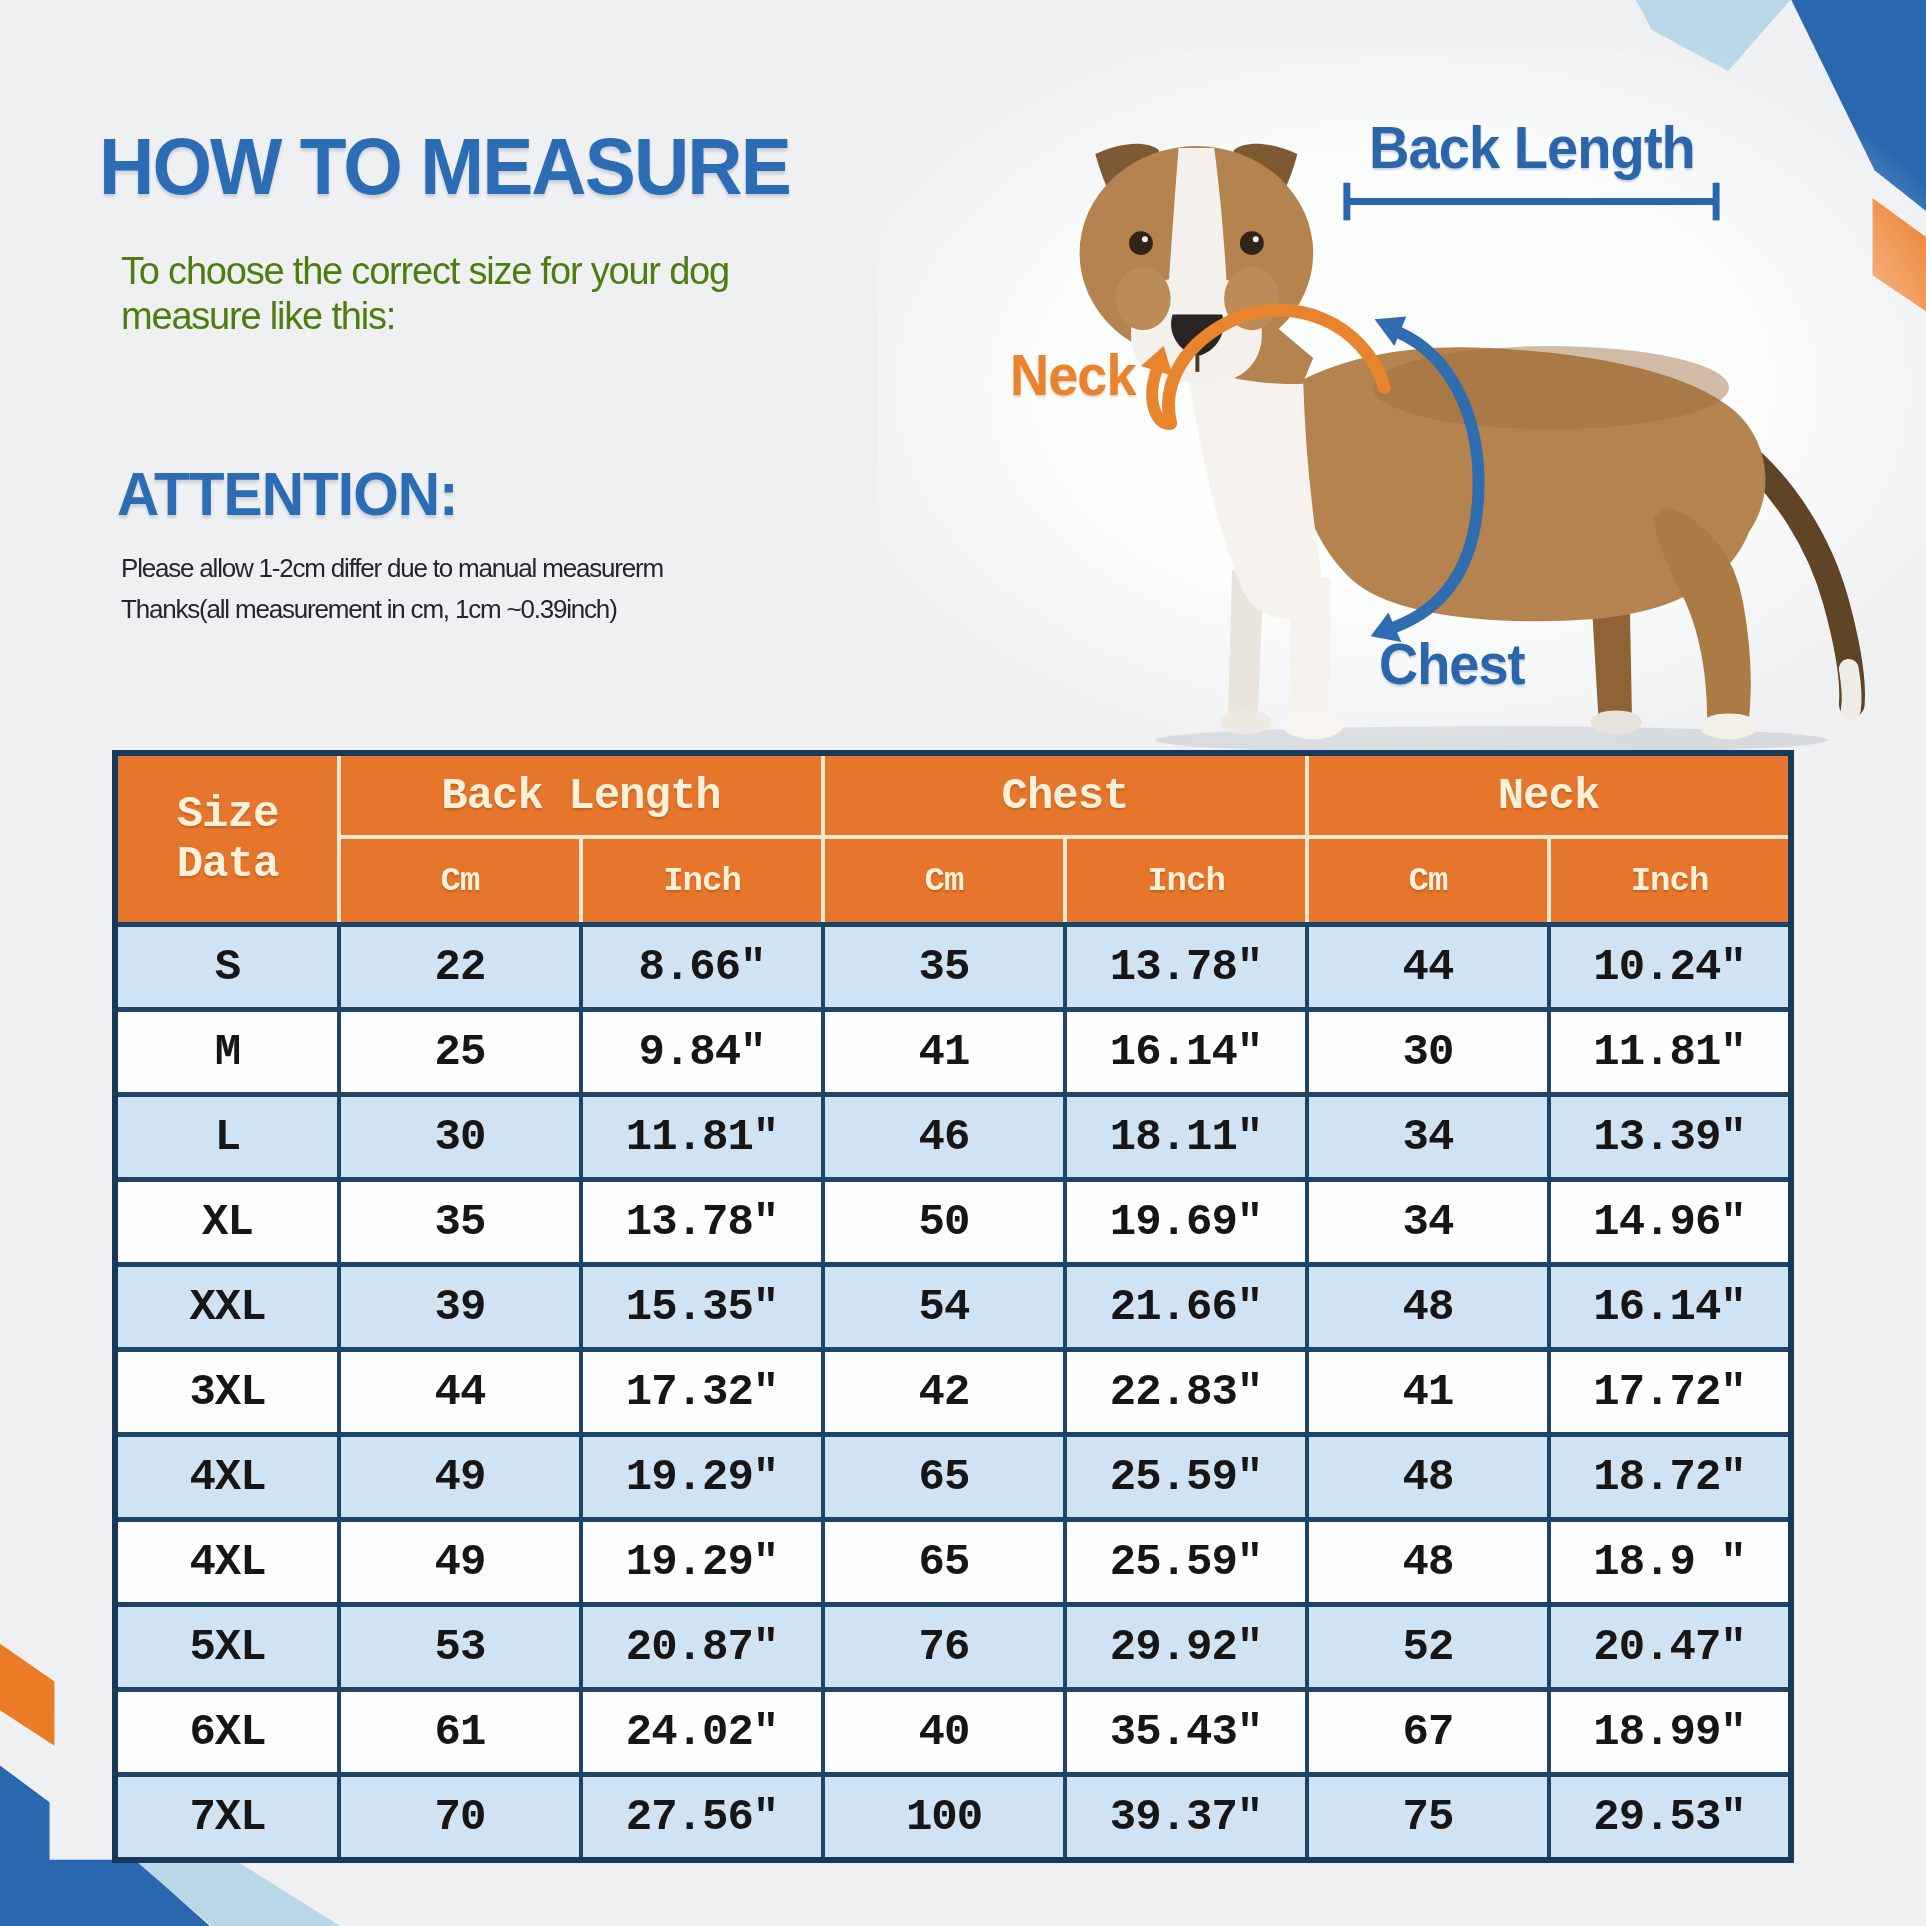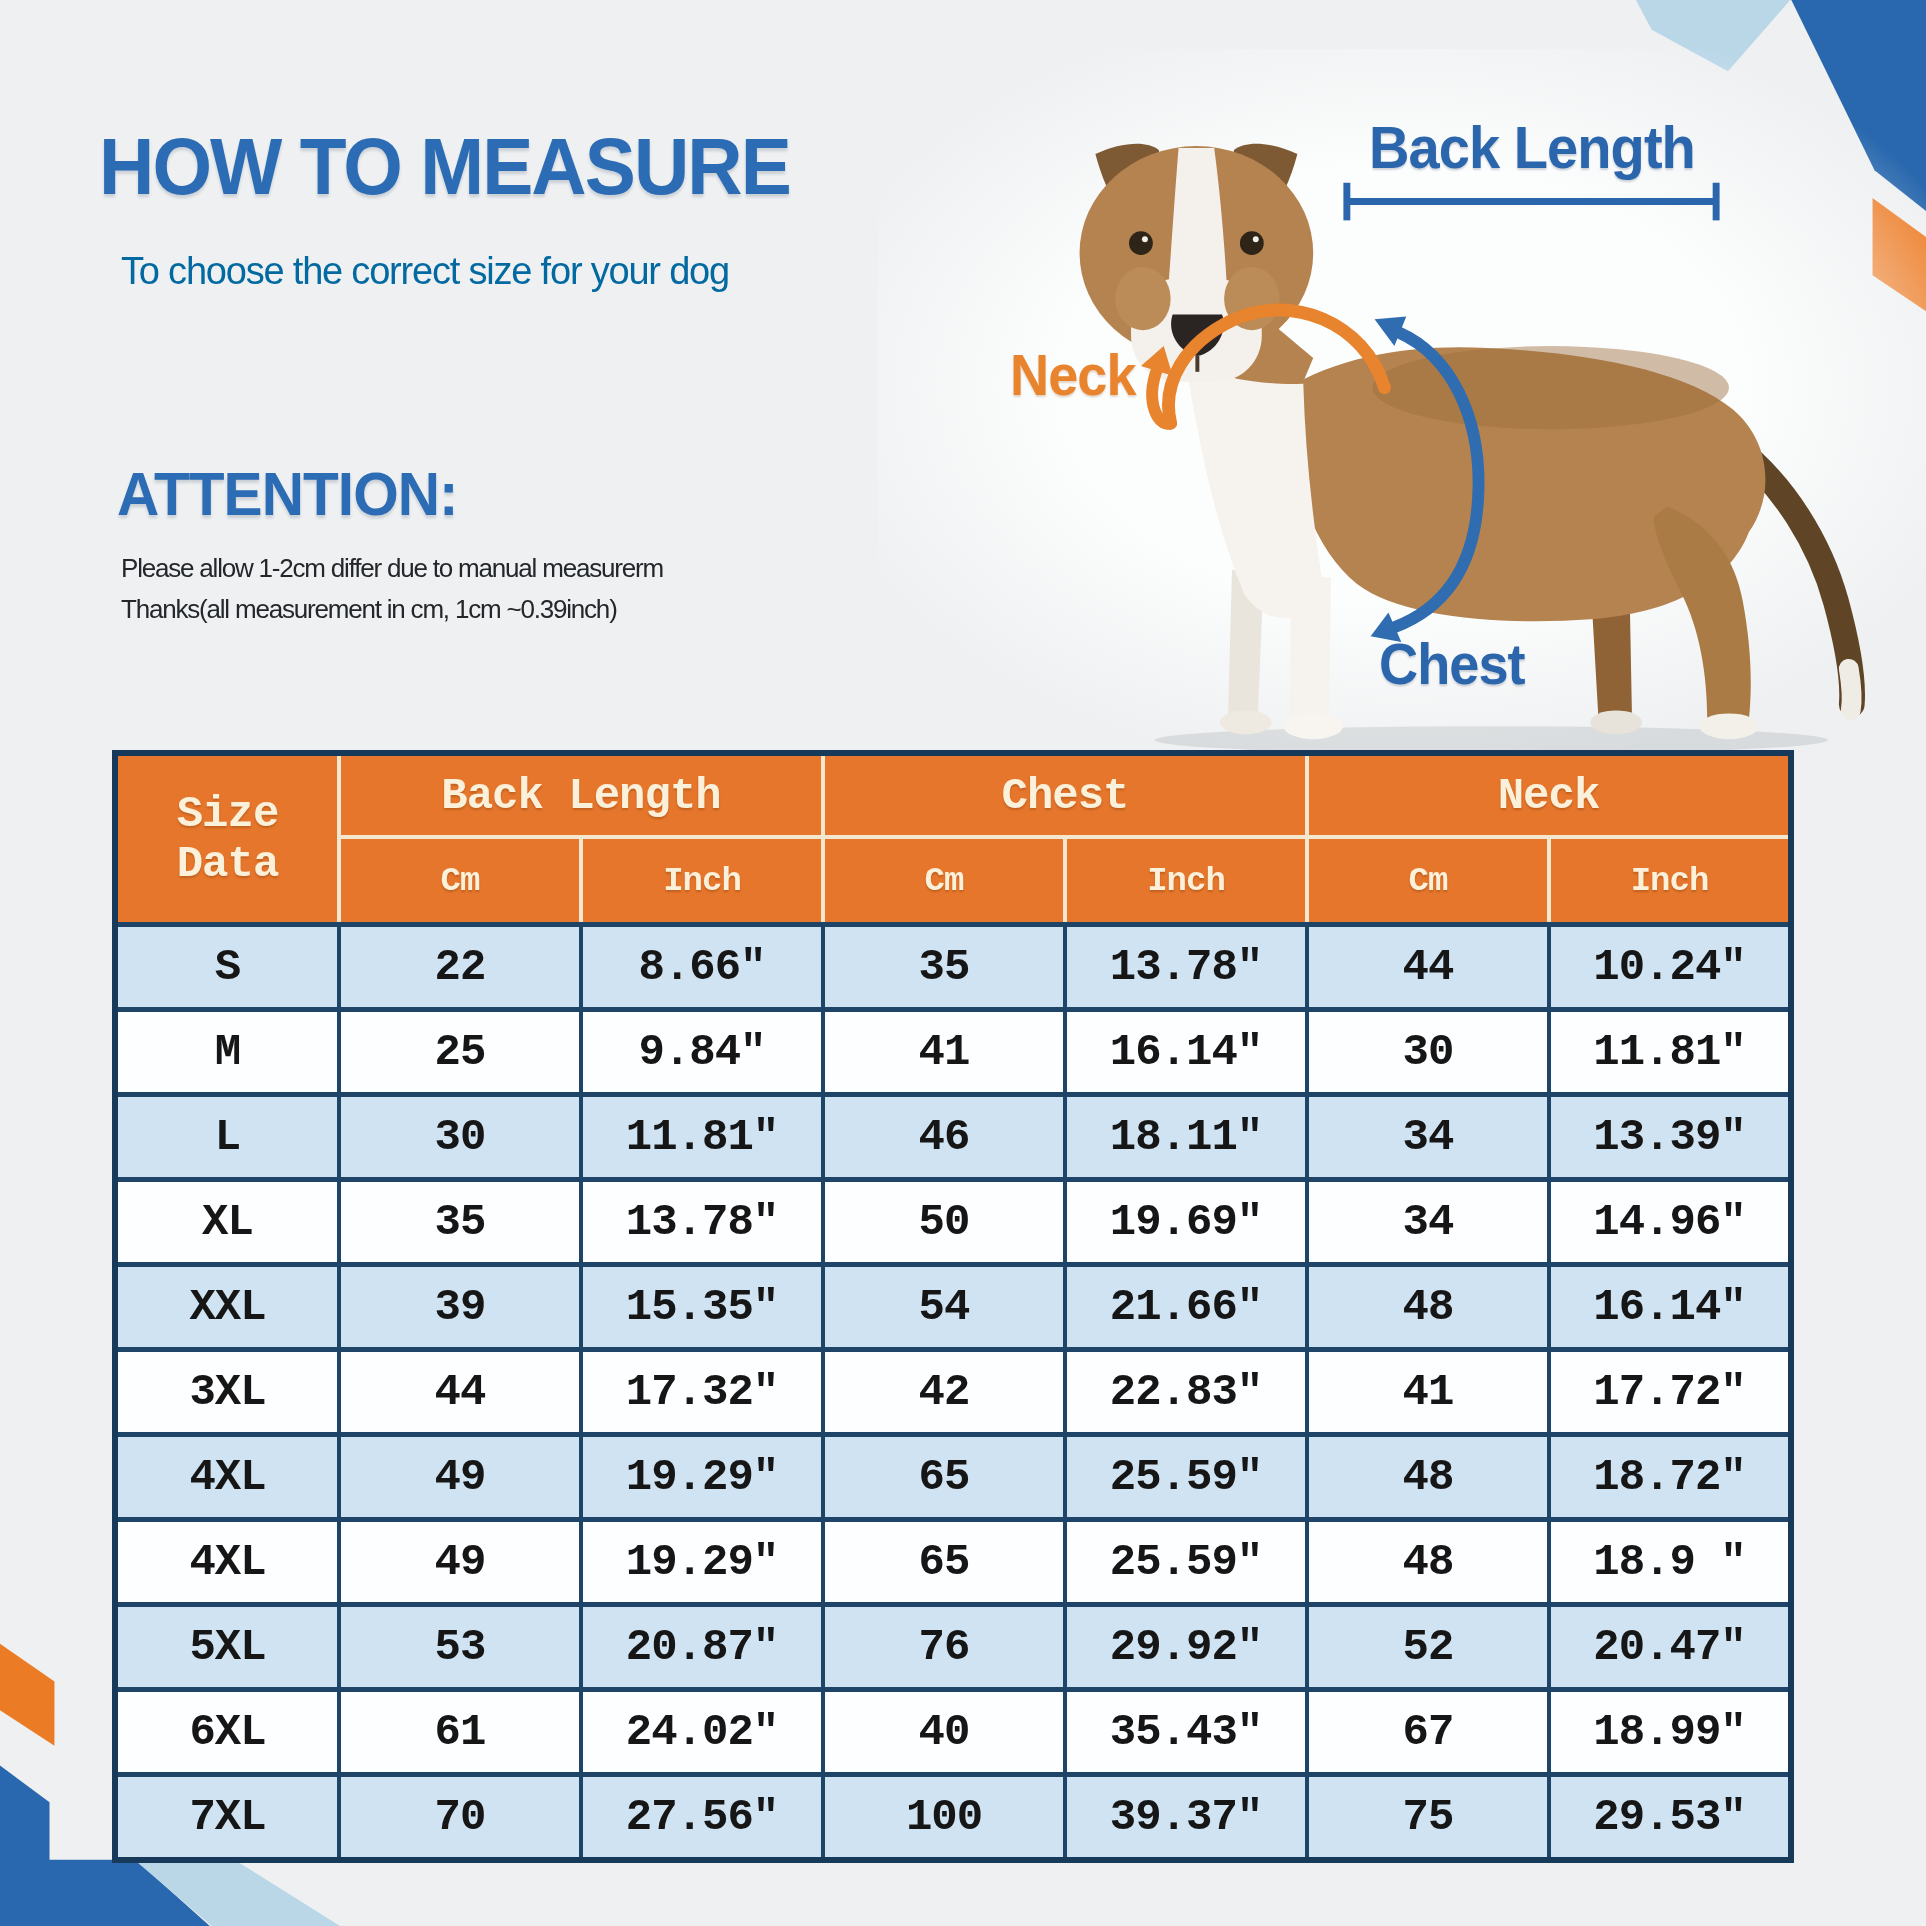--- a/index.html
+++ b/index.html
@@ -11,21 +11,21 @@
   .deco{position:absolute;left:0;top:0;width:1927px;height:1927px;pointer-events:none;}
   
   .title{
     position:absolute;left:99px;top:121px;
     font-size:79px;font-weight:bold;color:#2c6cb4;letter-spacing:-2px;
     transform:scaleX(.97);transform-origin:left top;white-space:nowrap;
     text-shadow:0 3px 3px rgba(40,60,90,.18);
   }
   .intro{
     position:absolute;left:121px;top:249px;
-    font-size:38px;color:#0369a1;letter-spacing:-1.2px;line-height:45px;white-space:nowrap;
+    font-size:38px;color:#4d7c0f;letter-spacing:-1.2px;line-height:45px;white-space:nowrap;
   }
   .attention-title{
     position:absolute;left:117px;top:459px;
     font-size:61px;font-weight:bold;color:#2c6cb4;letter-spacing:-1px;
     transform:scaleX(.96);transform-origin:left top;white-space:nowrap;
     text-shadow:0 3px 3px rgba(40,60,90,.18);
   }
   .attention-body{
     position:absolute;left:121px;top:548px;
     font-size:26px;color:#23262a;letter-spacing:-1.2px;line-height:41px;white-space:nowrap;
@@ -82,20 +82,21 @@
     <polygon points="1891,200 1946,240 1946,315 1891,278" fill="#ec7b25"></polygon>
 
     <polygon points="0,1660 55,1698 55,1763 0,1727" fill="#ec7b25"></polygon>
     <polygon points="0,1783 50,1820 50,1878 137,1878 213,1946 0,1946" fill="#2968ae"></polygon>
     <polygon points="138,1880 240,1880 345,1946 215,1946" fill="#bad7e8"></polygon>
   </svg>
 
   <div class="title">HOW TO MEASURE</div>
   <div class="intro">
     <div>To choose the correct size for your dog</div>
+    <div>measure like this:</div>
   </div>
   <div class="attention-title">ATTENTION:</div>
   <div class="attention-body">
     <div>Please allow 1-2cm differ due to manual measurerm</div>
     <div>Thanks(all measurement in cm, 1cm ~0.39inch)</div>
   </div>
 
   <div class="diagram">
     <div class="diagram-backdrop"></div>
 

